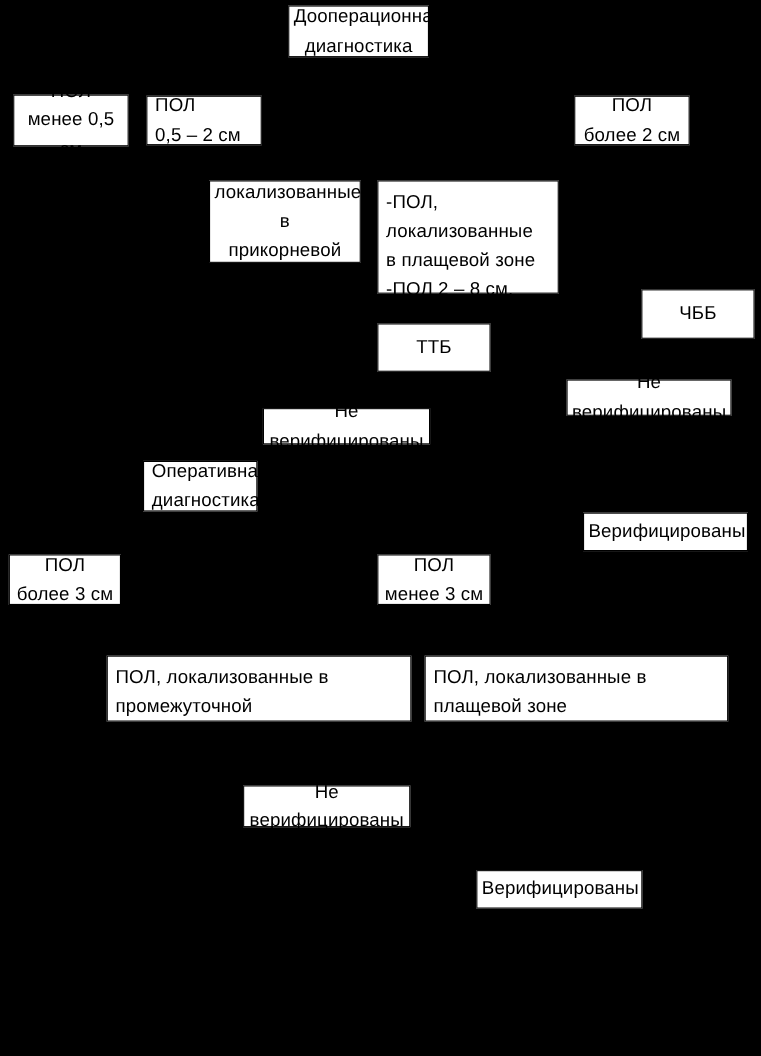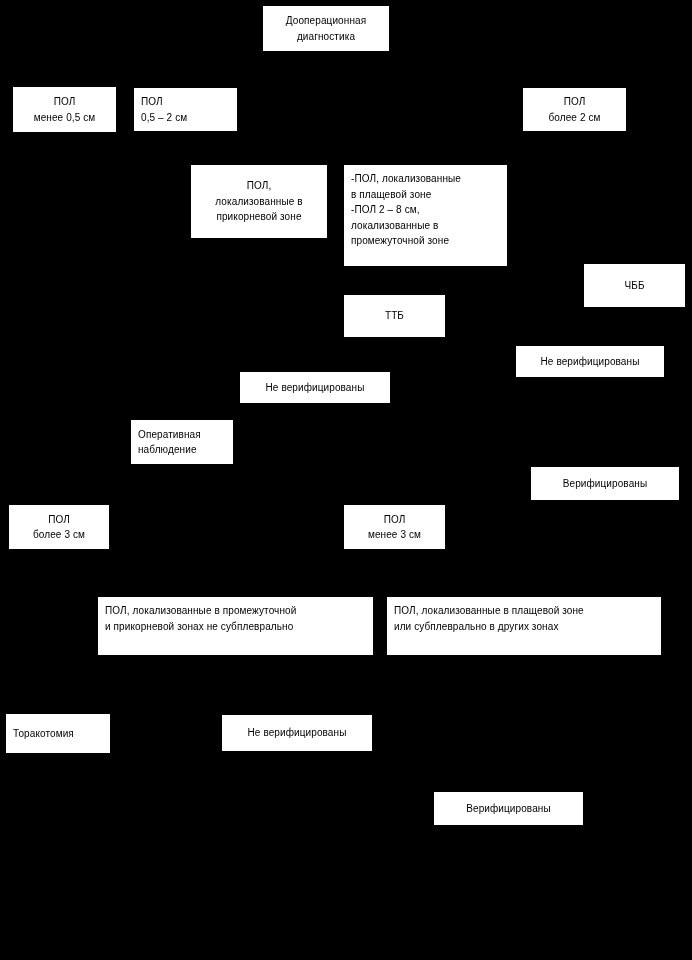--- a/index.html
+++ b/index.html
@@ -19,21 +19,21 @@
   .node {
     position: absolute;
     box-sizing: border-box;
     background: #ffffff;
     color: #000000;
     border: 1px solid #000000;
     display: flex;
     flex-direction: column;
     justify-content: center;
     align-items: center;
-    font-size: 10px;
+    font-size: 17px;
     line-height: 1.55;
     letter-spacing: 0.1px;
     padding: 2px 4px;
     text-align: center;
     white-space: pre-line;
   }
   .node.align-left {
     align-items: flex-start;
     text-align: left;
     padding-left: 7px;
@@ -99,21 +99,21 @@
   <div class="node" style="left:515px; top:345px; width:150px; height:33px;">
     <span class="node-text">Не верифицированы</span>
   </div>
 
   <div class="node" style="left:239px; top:371px; width:152px; height:33px;">
     <span class="node-text">Не верифицированы</span>
   </div>
 
   <div class="node align-left" style="left:130px; top:419px; width:104px; height:46px;">
     <span class="node-text">Оперативная
-наблюдение</span>
+диагностика</span>
   </div>
 
   <div class="node" style="left:530px; top:466px; width:150px; height:35px;">
     <span class="node-text">Верифицированы</span>
   </div>
 
   <div class="node" style="left:8px; top:504px; width:102px; height:46px;">
     <span class="node-text">ПОЛ
 более 3 см</span>
   </div>
@@ -126,23 +126,20 @@
   <div class="node align-left align-top" style="left:386px; top:596px; width:276px; height:60px;">
     <span class="node-text">ПОЛ, локализованные  в  плащевой зоне
 или субплеврально в других зонах</span>
   </div>
 
   <div class="node align-left align-top" style="left:97px; top:596px; width:277px; height:60px;">
     <span class="node-text">ПОЛ, локализованные в промежуточной
 и прикорневой зонах не субплеврально</span>
   </div>
 
-  <div class="node align-left" style="left:5px; top:713px; width:106px; height:41px;">
-    <span class="node-text">Торакотомия</span>
-  </div>
 
   <div class="node" style="left:221px; top:714px; width:152px; height:38px;">
     <span class="node-text">Не верифицированы</span>
   </div>
 
 
   <div class="node" style="left:433px; top:791px; width:151px; height:35px;">
     <span class="node-text">Верифицированы</span>
   </div>
 

